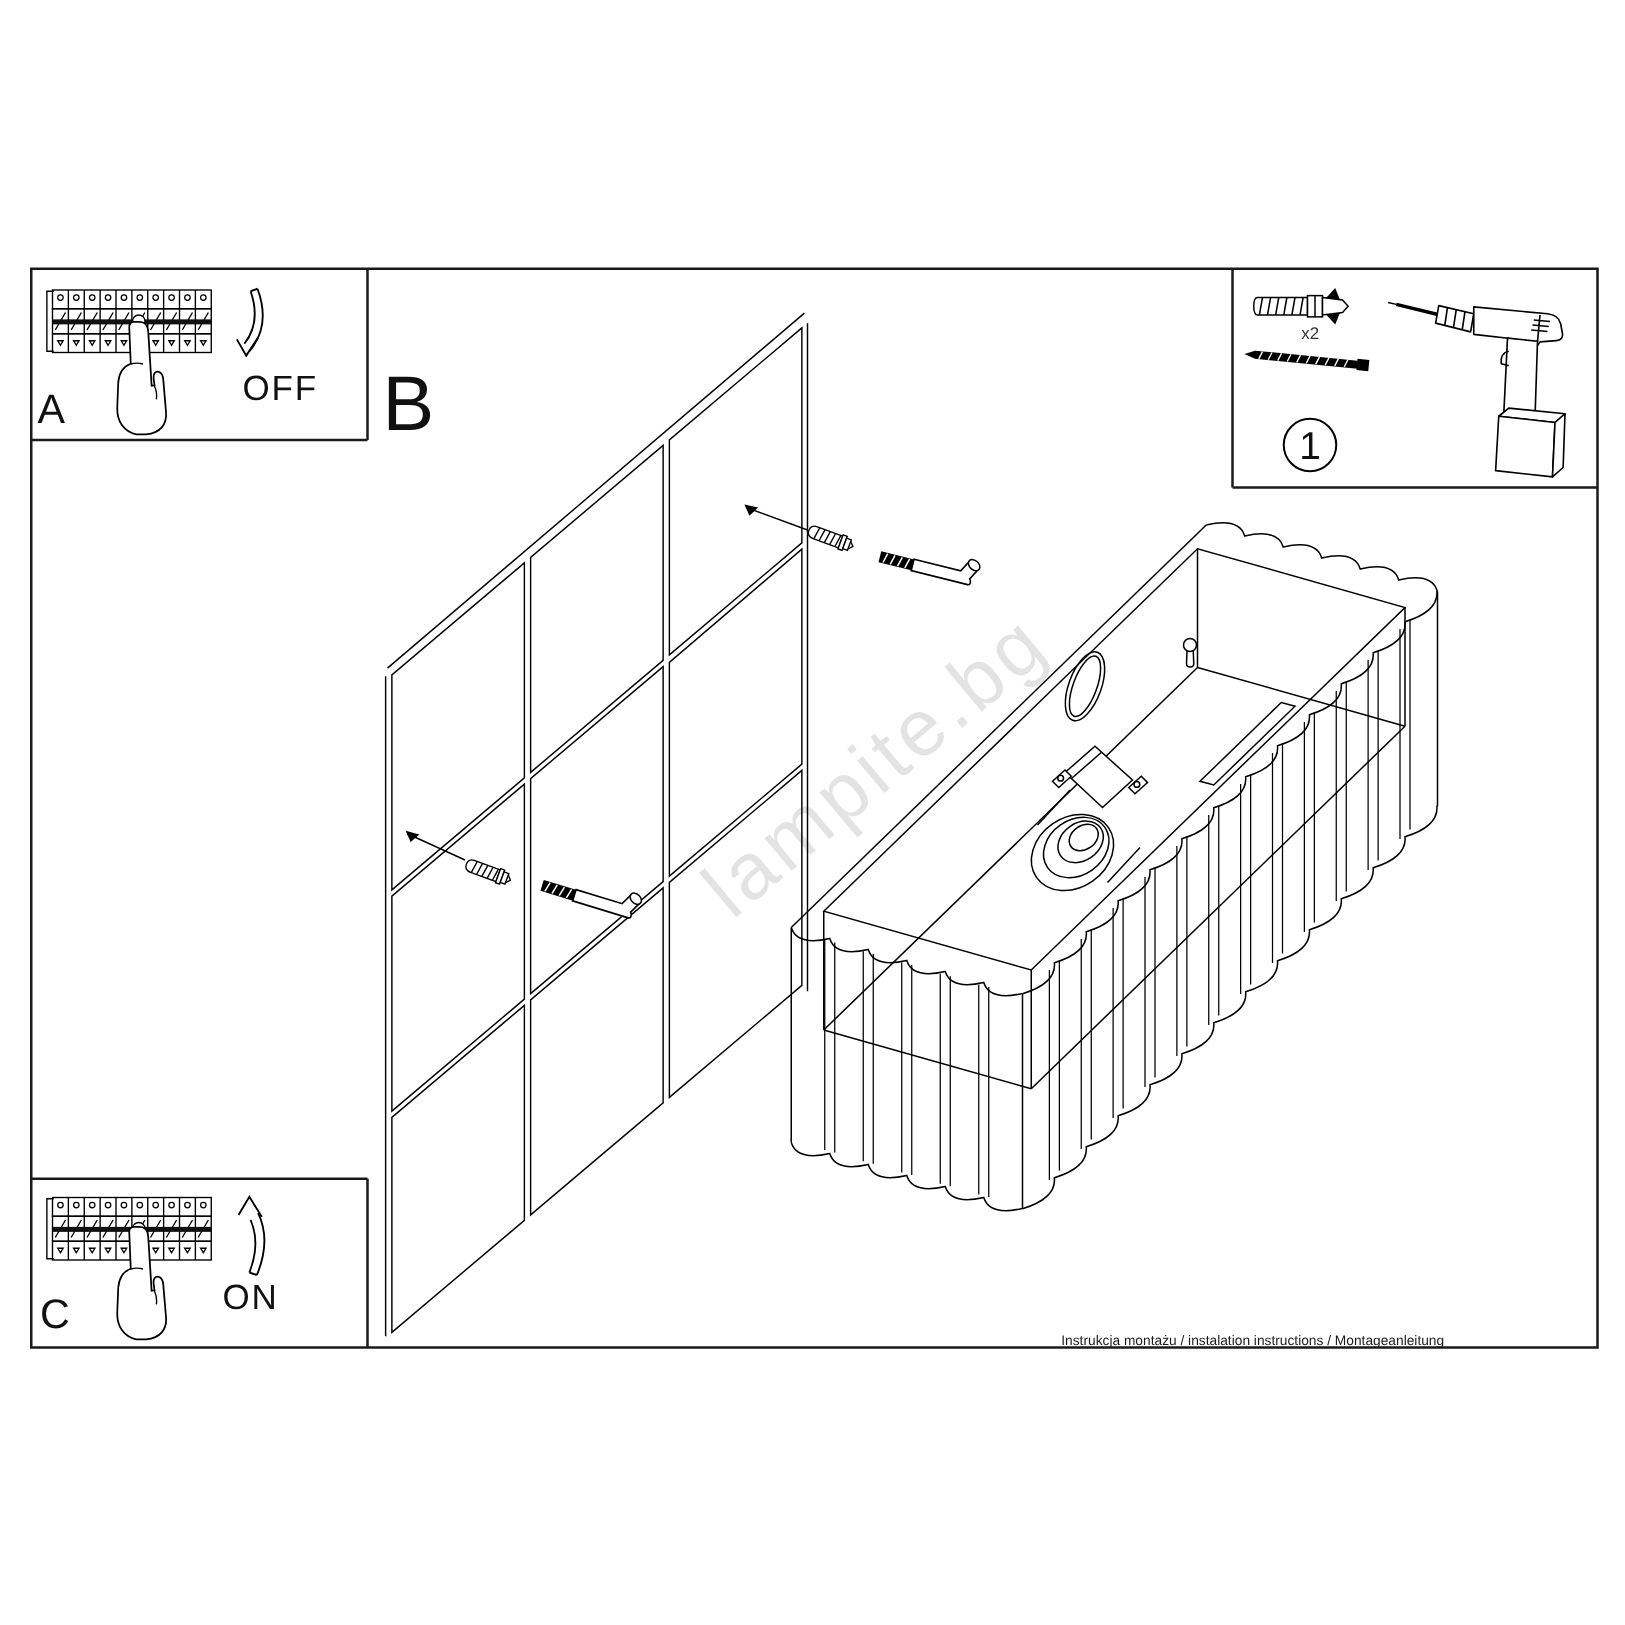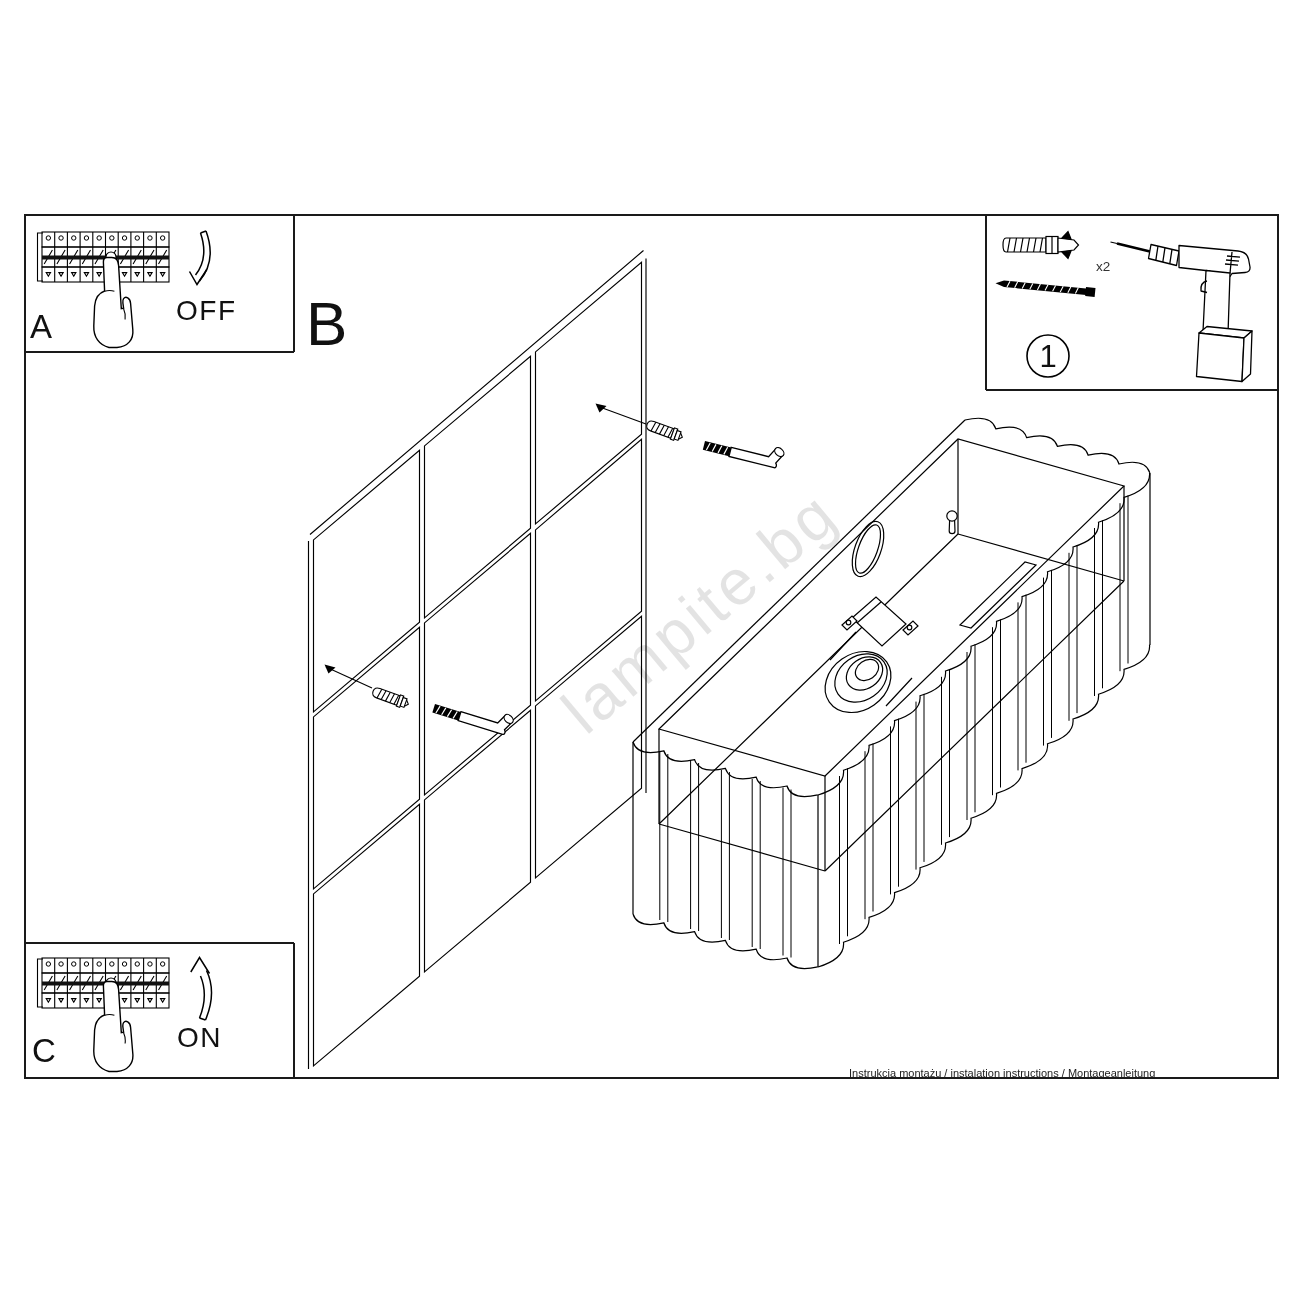--- a/index.html
+++ b/index.html
@@ -4,21 +4,21 @@
 <style>
   html,body{margin:0;padding:0;background:#fff;}
   #stage{position:relative;width:1300px;height:1300px;background:#fff;overflow:hidden;
          font-family:"Liberation Sans",sans-serif;}
   .txt{position:absolute;color:#111;white-space:nowrap;line-height:1;}
   #watermark{position:absolute;left:700px;top:612px;transform:translate(-50%,-50%) rotate(-40deg);
              font-size:64px;letter-spacing:4px;color:rgba(0,0,0,0.11);font-family:"Liberation Sans",sans-serif;}
   svg{position:absolute;left:0;top:0;}
   .lbl-step{font-size:33px;}
   #label-b{font-size:62px;}
-  .lbl-state{font-size:28px;letter-spacing:1.5px;}
+  .lbl-state{font-size:28px;letter-spacing:1.5px;margin-left:18px;}
   #qty{font-size:13.5px;color:#333;}
   #badge-num{font-size:31px;width:42px;text-align:center;}
   #footer{position:absolute;left:849px;top:1064px;font-size:11px;line-height:19.6px;
           color:#1c1c1c;white-space:nowrap;}
 </style>
 </head>
 <body>
 
 <div id="stage">
 
@@ -202,20 +202,20 @@
         <path d="M1199 333 L1244 338 L1242 381.5 L1196.5 376.5 Z"></path>
         <path d="M1244 338 L1252 331 L1250.5 374 L1242 381.5 Z"></path>
       </g>
     </g>
   </svg>
 
   <div class="txt lbl-step" style="left:30px;top:310px;">A</div>
   <div class="txt lbl-state" style="left:176px;top:297px;">OFF</div>
   <div class="txt" id="label-b" style="left:306px;top:293px;">B</div>
   <div class="txt lbl-step" style="left:32px;top:1034px;">C</div>
-  <div class="txt lbl-state" style="left:177px;top:1024px;">ON</div>
-  <div class="txt" id="qty" style="left:1096px;top:260px;">x2</div>
+  <div class="txt lbl-state" style="left:160px;top:1024px;">ON</div>
+  <div class="txt" id="qty" style="left:1041px;top:260px;">x2</div>
   <div class="txt" id="badge-num" style="left:1027px;top:341px;">1</div>
 
   <div id="footer">
     <div>Instrukcja montażu / instalation instructions / Montageanleitung</div>
   </div>
 </div>
 
 </body></html>

